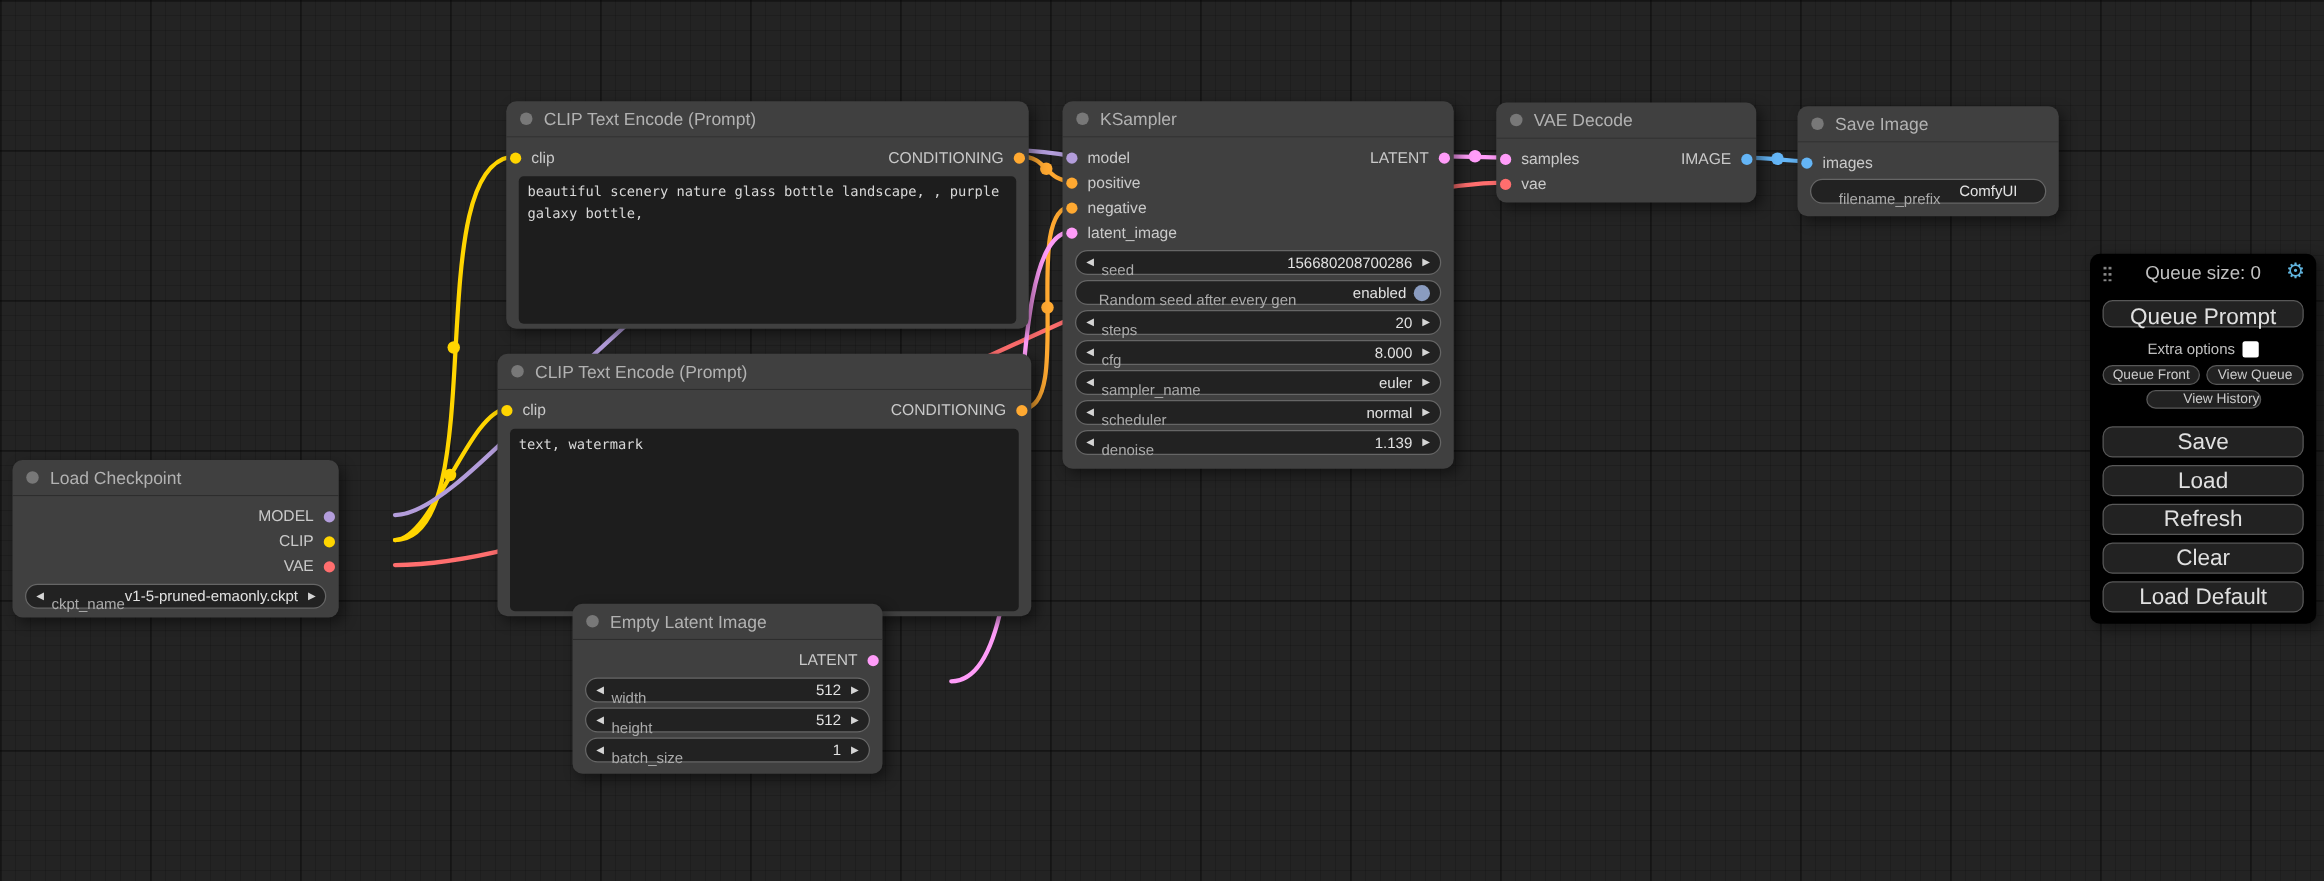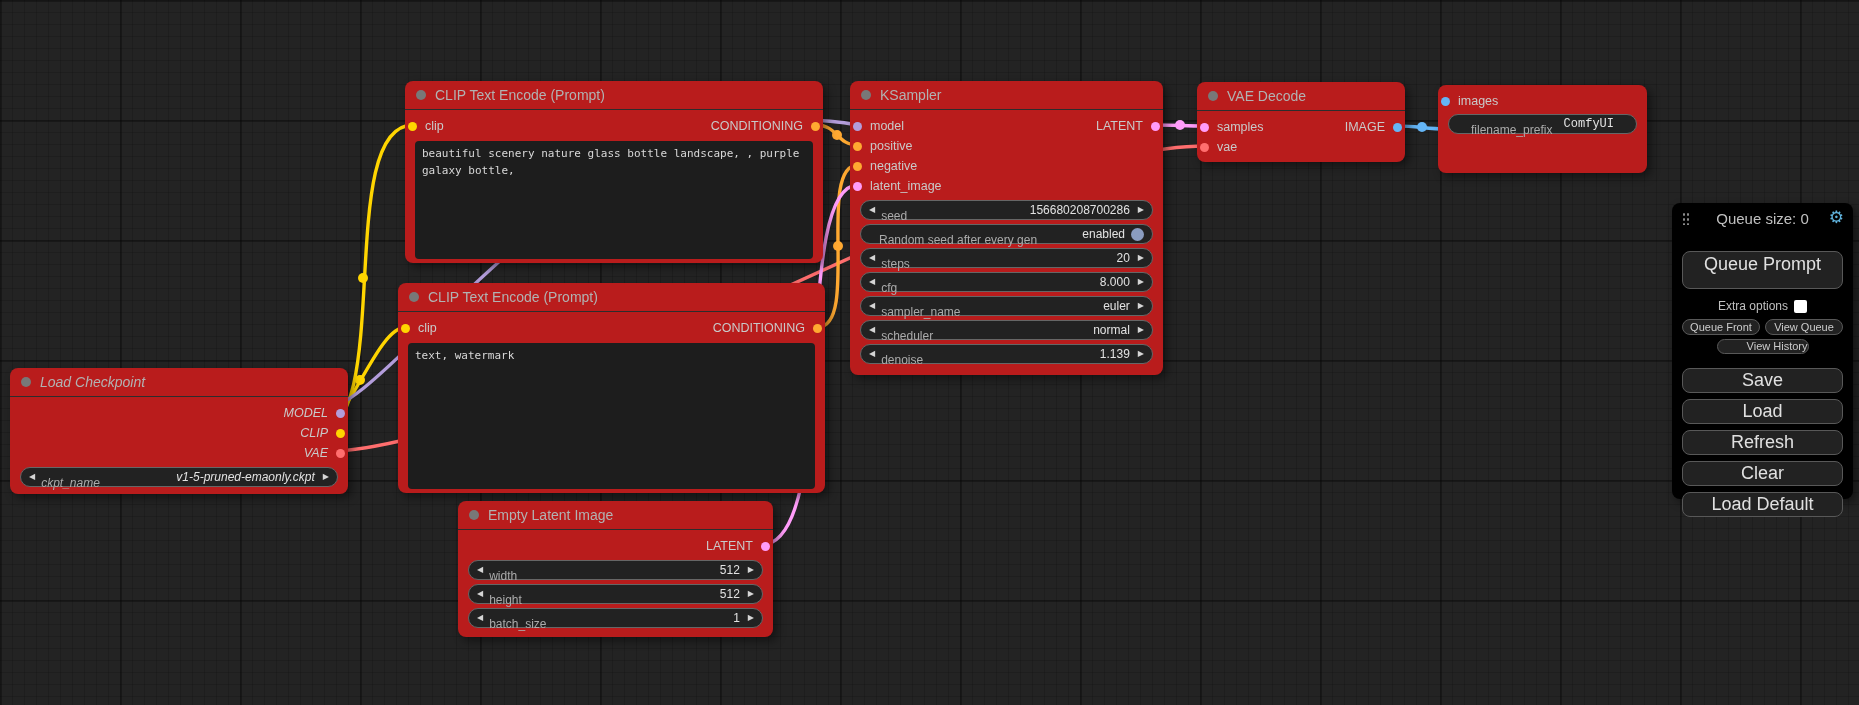--- a/index.html
+++ b/index.html
@@ -10,21 +10,21 @@
     background-image:
       linear-gradient(to right, rgba(0,0,0,.30) 0 2px, transparent 2px),
       linear-gradient(to bottom, rgba(0,0,0,.30) 0 2px, transparent 2px),
       linear-gradient(to right, rgba(0,0,0,.15) 0 1px, transparent 1px),
       linear-gradient(to bottom, rgba(0,0,0,.15) 0 1px, transparent 1px);
     background-size:120px 120px,120px 120px,12px 12px,12px 12px;
   }
   svg.wires{position:absolute;left:0;top:0;z-index:1;pointer-events:none;}
   .wire{fill:none;stroke-width:3.4px;stroke-linecap:round;}
 
-  .node{position:absolute;z-index:2;background:#b91c1c;border-radius:8px;
+  .node{position:absolute;z-index:2;background:#404040;border-radius:8px;
         box-shadow:4px 4px 10px rgba(0,0,0,.45);color:#c8c8c8;}
   .node-title{height:28px;display:flex;align-items:center;gap:9px;padding:0 11px;
         font-size:14px;color:#b2b2b2;border-bottom:1px solid #2d2d2d;border-radius:8px 8px 0 0;}
   .tdot{width:10px;height:10px;border-radius:50%;background:#787878;flex:0 0 auto;}
   .rows{padding-top:6px;}
   .prow{position:relative;height:20px;line-height:20px;font-size:12.5px;color:#c9c9c9;}
   .prow .lbl-in{position:absolute;left:20px;}
   .prow .lbl-out{position:absolute;right:20px;}
   .pin{position:absolute;top:5.5px;width:9px;height:9px;border-radius:50%;}
   .pin.in{left:3px;} .pin.out{right:3px;}
@@ -37,44 +37,44 @@
   .wlabel{color:#ababab;margin-left:6px;white-space:nowrap;margin-top:12px;}
   .wval{margin-left:auto;color:#e2e2e2;white-space:nowrap;}
   .wval.pad{margin-right:8px;}
   .toggle-dot{width:13px;height:13px;border-radius:50%;background:#8A9CC0;margin-left:6px;flex:0 0 auto;}
 
   .textbox{margin:0 10px;background:#1d1d1d;border-radius:4px;padding:5px 7px;
         font-family:"DejaVu Sans Mono","Liberation Mono",monospace;font-size:11px;line-height:1.5;
         color:#d8d8d8;box-sizing:border-box;overflow:hidden;white-space:pre-wrap;}
 
   
-  #n-load{left:10px;top:368px;width:338px;height:126px;font-style:italic;}
+  #n-load{left:10px;top:368px;width:261px;height:126px;}
   #n-clip1{left:405px;top:81px;width:418px;height:182px;}
   #n-clip2{left:398px;top:283px;width:427px;height:210px;}
-  #n-latent{left:458px;top:501px;width:315px;height:136px;}
+  #n-latent{left:458px;top:483px;width:248px;height:136px;}
   #n-ksampler{left:850px;top:81px;width:313px;height:294px;}
   #n-vae{left:1197px;top:82px;width:208px;height:80px;}
   #n-save{left:1438px;top:85px;width:209px;height:88px;}
   #n-clip1 .textbox{height:118px;margin-top:5px;}
   #n-clip2 .textbox{height:146px;margin-top:5px;}
   .wgap{height:4px;}
 
   
   #queue-panel{position:absolute;z-index:3;left:1672px;top:203px;width:181px;height:296px;
         background:#000000;border-radius:8px;box-shadow:4px 4px 10px rgba(0,0,0,.45);box-sizing:border-box;}
   .qhead{position:relative;height:30px;display:flex;align-items:center;justify-content:center;
         color:#c0c0c0;font-size:15px;}
   .drag-dots{position:absolute;left:10px;top:9px;width:8px;height:13px;
         background:radial-gradient(circle,#8a8a8a 1px,transparent 1.4px);background-size:4px 5px;}
   .gear{position:absolute;right:9px;top:4px;font-size:17px;color:#5FB2DC;
         font-family:"DejaVu Sans",sans-serif;cursor:pointer;}
   .qbtn{display:block;margin:0 10px 6px;background:#222;border:1px solid #585858;border-radius:8px;
         color:#e0e0e0;text-align:center;cursor:pointer;box-sizing:border-box;}
   .qbtn.big{height:25px;line-height:23px;font-size:18px;width:161px;}
-  #btn-queue-prompt{margin-top:18px;height:38px;line-height:24px;font-size:18px;}
+  #btn-queue-prompt{margin-top:7px;height:22px;line-height:24px;font-size:18px;}
   .extra-row{height:22px;display:flex;align-items:center;justify-content:center;gap:6px;
         color:#c0c0c0;font-size:12px;margin-top:6px;}
   .checkbox{width:13px;height:13px;background:#fff;border-radius:2px;cursor:pointer;}
   .small-row{display:flex;gap:5px;padding:0 10px;margin-top:2px;}
   .qbtn.small{flex:1;height:16px;line-height:14px;font-size:11px;border-radius:9px;color:#cccccc;margin:0;}
   .qbtn.history{width:92px;height:15px;line-height:13px;font-size:11px;border-radius:9px;
         color:#cccccc;margin:4px auto 0;text-align:right;}
   .big-group{margin-top:14px;}
 </style>
 </head>
@@ -275,29 +275,33 @@
       <span class="pin out c-image"></span>
     </div>
     <div class="prow">
       <span class="pin in c-vae"></span>
       <span class="lbl-in">vae</span>
     </div>
   </div>
 </div>
 
 <div class="node" id="n-save">
+  <div class="node-title">
+    <span class="tdot"></span>
+    <span>Save Image</span>
+  </div>
   <div class="rows">
     <div class="prow">
       <span class="pin in c-image"></span>
       <span class="lbl-in">images</span>
     </div>
     <div class="wgap" style="height:3px;"></div>
     <div class="widget">
       <span class="wlabel" style="margin-left:14px;">filename_prefix</span>
-      <span class="wval" style="margin-right:14px;font-family:Liberation Mono, monospace;">ComfyUI</span>
+      <span class="wval" style="margin-right:14px;">ComfyUI</span>
     </div>
   </div>
 </div>
 
 <div id="queue-panel">
   <div class="qhead">
     <span class="drag-dots"></span>
     <span>Queue size: 0</span>
     <span class="gear">⚙</span>
   </div>

